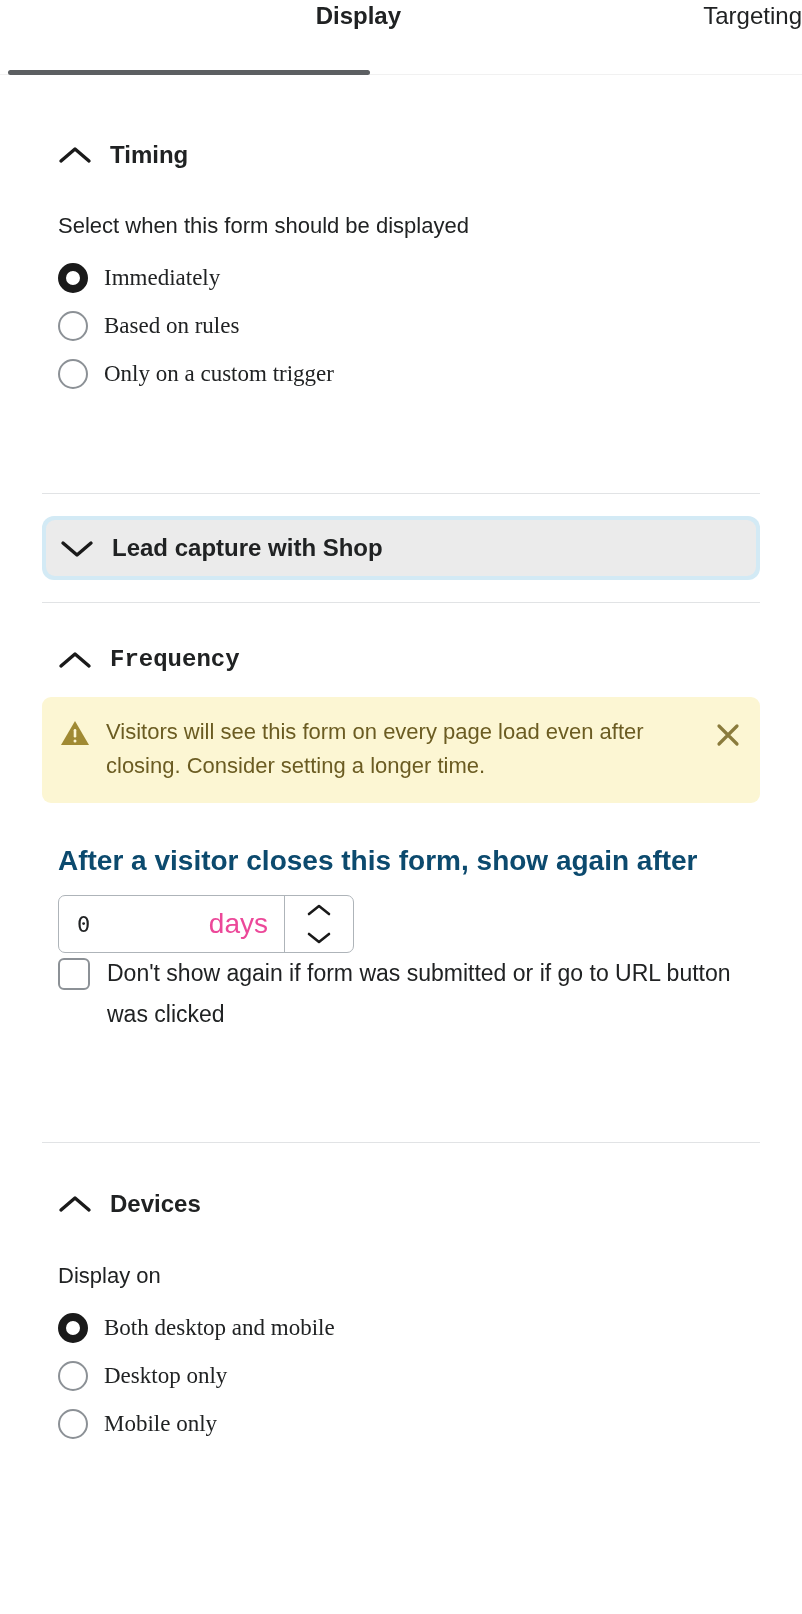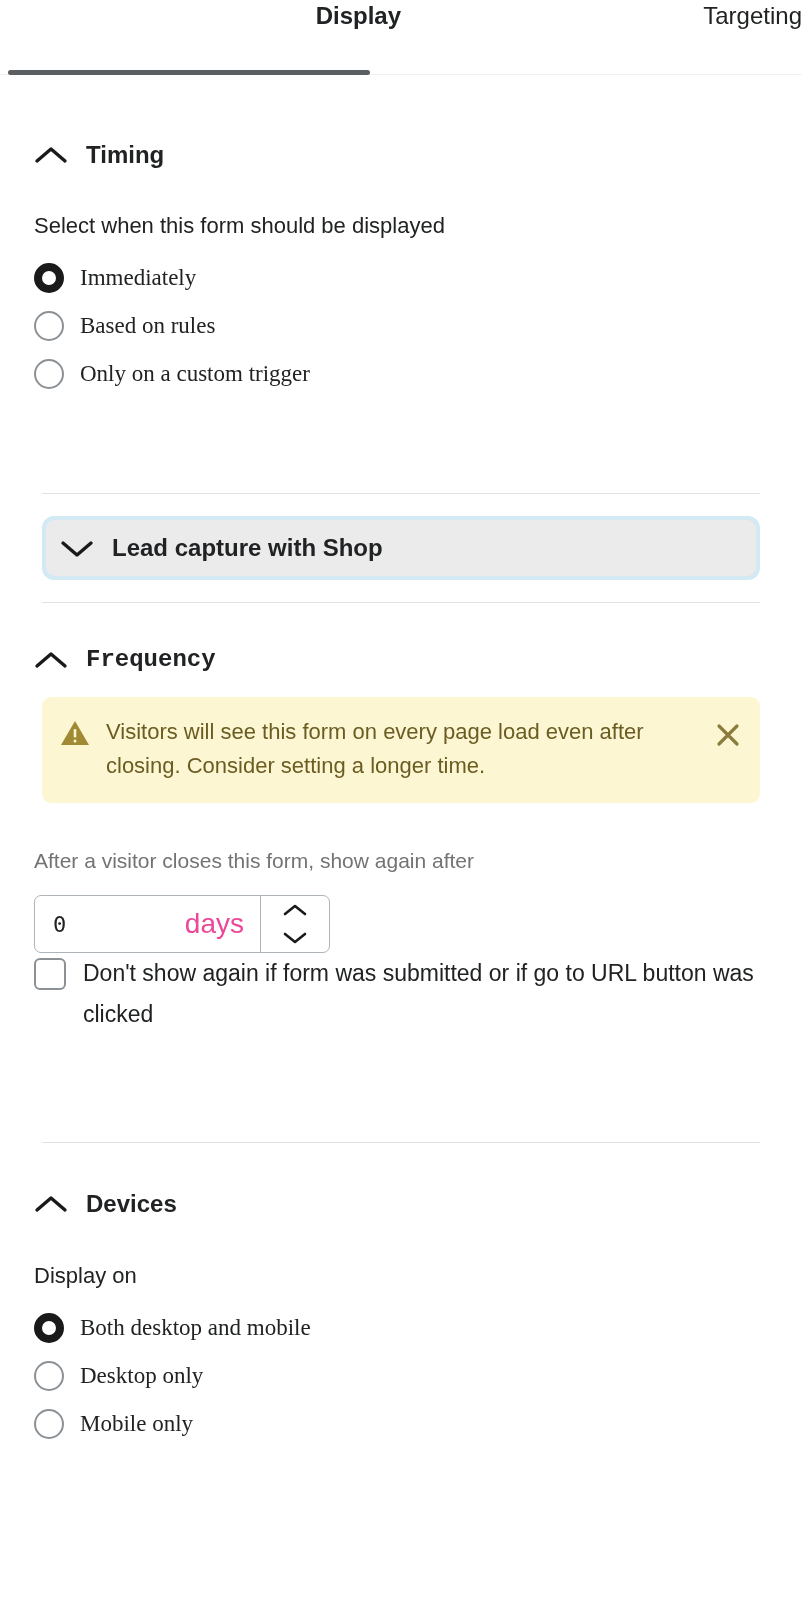--- a/index.html
+++ b/index.html
@@ -56,21 +56,21 @@
     top: 74px;
     height: 1px;
     background: #f1f1f1;
   }
 
   
   .page {
     position: relative;
   }
   .section {
-    padding: 0 34px;
+    padding: 0 58px;
   }
   .sec-head {
     display: flex;
     align-items: center;
     gap: 18px;
     cursor: pointer;
   }
   .sec-title {
     font-size: 24px;
     font-weight: 700;
@@ -181,24 +181,24 @@
     flex: 0 0 auto;
     width: 32px;
     height: 32px;
     margin-top: 4px;
     cursor: pointer;
   }
   .warn-close svg { display: block; }
 
   
   .field-label {
-    font-size: 21px;
-    font-weight: 400;
+    font-size: 28px;
+    font-weight: 700;
     line-height: 28px;
-    color: #737373;
+    color: #0c4a6e;
   }
 
   
   .numfield {
     display: flex;
     width: 296px;
     height: 58px;
     border: 1px solid #aeb4b9;
     border-radius: 7px;
     box-sizing: border-box;

